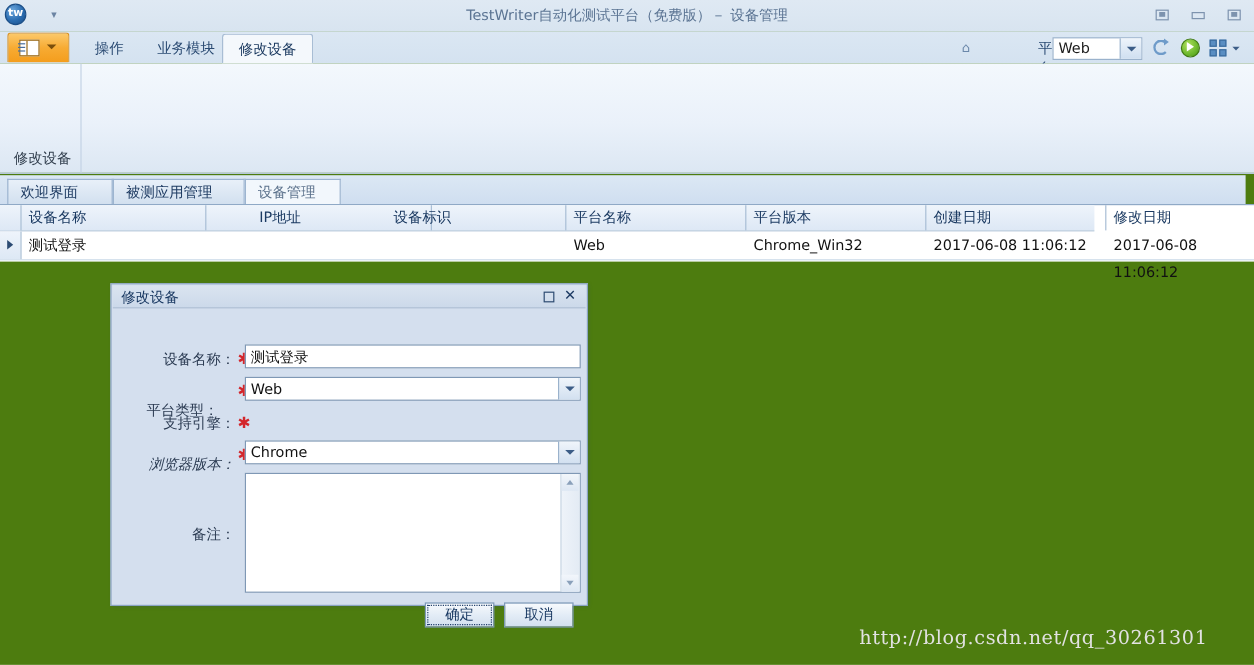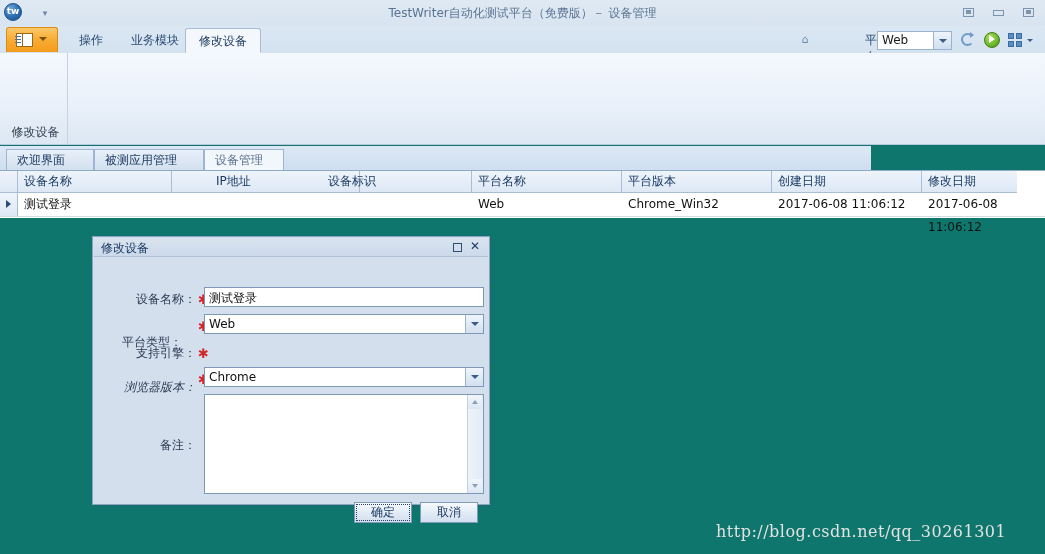--- a/index.html
+++ b/index.html
@@ -9,21 +9,21 @@
     width: 1045px; height: 554px;
     font-family: "DejaVu Sans", "Liberation Sans", sans-serif;
     font-size: 12px;
     background: #ffffff;
     overflow: hidden;
     -webkit-font-smoothing: none;
   }
   .app {
     position: relative;
     width: 1045px; height: 554px;
-    background: #0f766e;
+    background: #4d7c0f;
   }
 
   
   .titlebar {
     position: absolute; left: 0; top: 0; width: 1045px; height: 26px;
     background: linear-gradient(to bottom, #dfe9f3 0%, #dce7f2 45%, #d8e4f0 100%);
   }
   .app-logo {
     position: absolute; left: 4px; top: 3px; width: 18px; height: 18px;
     border-radius: 50%;
@@ -179,21 +179,21 @@
     border-right: 1px solid #c3d3e4;
     box-sizing: border-box;
   }
   .ribbon-group .gtitle {
     position: absolute; left: 0; bottom: 3px; width: 65px; text-align: center;
     font-size: 12px; color: #33404f;
   }
 
   
   .doctabs {
-    position: absolute; left: 0; top: 146px; width: 871px; height: 24px;
+    position: absolute; left: 0; top: 146px; width: 1038px; height: 24px;
     background: linear-gradient(to bottom, #dce8f4 0%, #cfdef0 100%);
   }
   .dtab {
     position: absolute; top: 3px; height: 21px; line-height: 20px;
     padding: 0 10px; font-size: 12px; color: #1f3c63;
     background: linear-gradient(to bottom, #e8f0f9 0%, #d2e0ef 100%);
     border: 1px solid #9db5d0; border-bottom: none;
     box-sizing: border-box;
   }
   .dtab.active {
@@ -206,21 +206,21 @@
   }
 
   
   .grid {
     position: absolute; left: 0; top: 170px; width: 1045px; height: 48px;
     background: #ffffff;
     border-top: 1px solid #8fa9c6;
     box-sizing: border-box;
   }
   .grid-header {
-    position: absolute; left: 0; top: 0; width: 1017px; height: 22px;
+    position: absolute; left: 0; top: 0; width: 912px; height: 22px;
     background: linear-gradient(to bottom, #eef4fb 0%, #dde8f5 100%);
     border-bottom: 1px solid #a9bed5;
     box-sizing: border-box;
   }
   .gutter-head {
     position: absolute; left: 0; top: 0; width: 18px; height: 21px;
     background: linear-gradient(to bottom, #eef4fb 0%, #dde8f5 100%);
     border-right: 1px solid #a9bed5; box-sizing: border-box;
   }
   .gcell-h {

